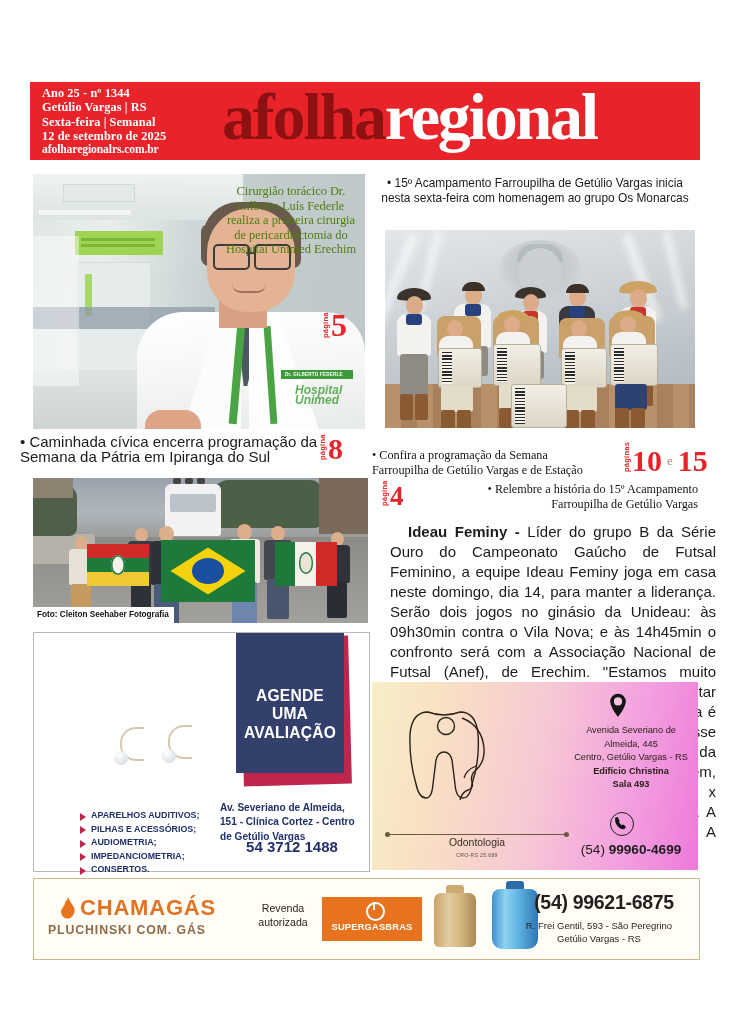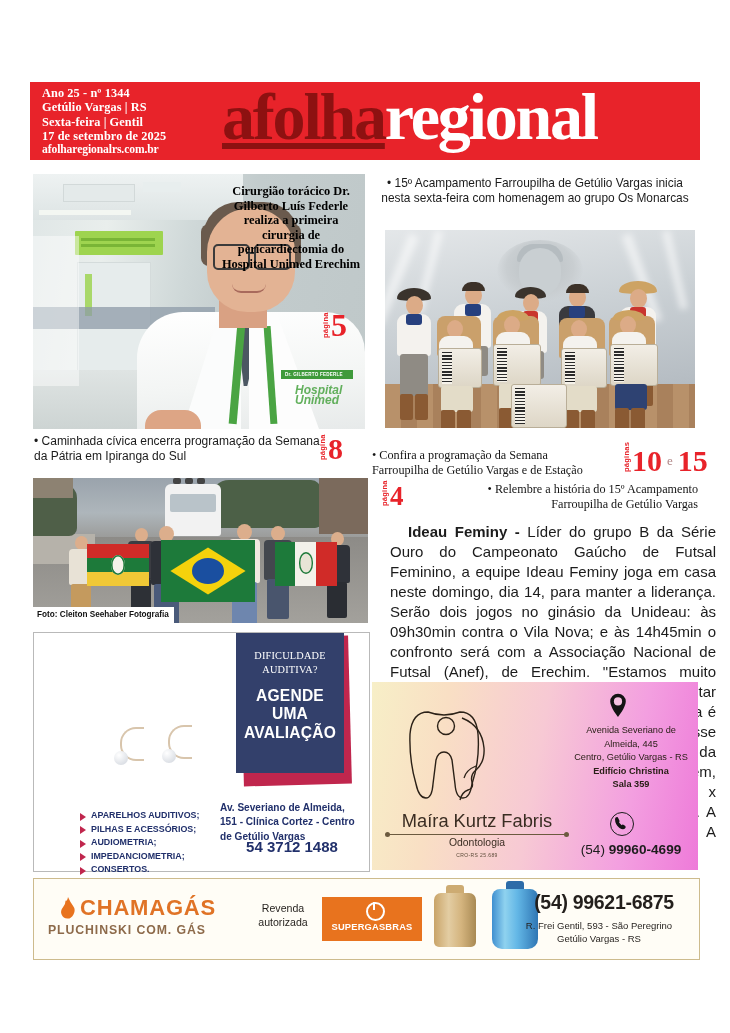--- a/index.html
+++ b/index.html
@@ -5,21 +5,21 @@
   html,body{margin:0;padding:0;background:#c8c8c8;}
   body{font-family:"Liberation Sans",sans-serif;}
   .page{position:relative;width:730px;height:1033px;background:#ffffff;overflow:hidden;}
 
   
   .masthead{position:absolute;left:30px;top:82px;width:670px;height:78px;background:#e8232a;}
   .mh-left{position:absolute;left:12px;top:4px;width:168px;color:#fff;font-family:"Liberation Serif",serif;font-weight:bold;}
   .mh-left div{font-size:12.3px;line-height:14.3px;letter-spacing:.1px;white-space:nowrap;}
   .mh-left div.site{font-size:11.6px;letter-spacing:-.1px;}
   .logo{position:absolute;left:192px;top:-4px;font-family:"Liberation Serif",serif;font-weight:bold;font-size:66px;line-height:78px;letter-spacing:-2.2px;white-space:nowrap;}
-  .logo .a{color:#8d1111;text-decoration:underline;}
+  .logo .a{color:#8d1111;}
   .logo .b{color:#ffffff;}
 
   
   .photo{position:absolute;overflow:hidden;background:#d8d8d8;}
   .hl{position:absolute;}
   .pag{position:absolute;display:flex;align-items:flex-end;}
   .pag .w{writing-mode:vertical-rl;transform:rotate(180deg);font-size:7.6px;font-weight:bold;color:#e8232a;letter-spacing:.2px;margin-bottom:2px;margin-right:1px;}
   .pag .n{font-family:"Liberation Serif",serif;font-weight:bold;color:#e8232a;line-height:.86;}
 
   
@@ -52,21 +52,21 @@
   .head{left:174px;top:34px;width:88px;height:104px;background:#e3b394;border-radius:44px 44px 40px 40px;}
   .hair{left:170px;top:28px;width:96px;height:44px;background:#6a5a4d;border-radius:48px 48px 12px 12px;}
   .hair2{left:168px;top:50px;width:16px;height:42px;background:#6a5a4d;border-radius:8px;}
   .hair3{left:252px;top:50px;width:16px;height:44px;background:#6a5a4d;border-radius:8px;}
   .glassesL{left:180px;top:70px;width:33px;height:22px;border:2.2px solid #3b3b3b;border-radius:5px;}
   .glassesR{left:221px;top:70px;width:33px;height:22px;border:2.2px solid #3b3b3b;border-radius:5px;}
   .glassbridge{left:213px;top:78px;width:8px;height:2.2px;background:#3b3b3b;}
   .mouth{left:199px;top:110px;width:34px;height:7px;border-bottom:2.5px solid #a86a5c;border-radius:0 0 18px 18px;}
   .hand{left:112px;top:236px;width:56px;height:22px;background:#dda585;border-radius:16px 16px 0 0;}
 
-  .hl1{left:188px;top:10px;width:140px;text-align:center;font-family:"Liberation Serif",serif;font-weight:bold;font-size:12.4px;line-height:14.6px;color:#000000;}
+  .hl1{left:188px;top:10px;width:140px;text-align:center;font-family:"Liberation Serif",serif;font-weight:normal;font-size:12.4px;line-height:14.6px;color:#4d7c0f;}
   #pag5{left:288px;top:138px;}
   #pag5 .n{font-size:32px;}
   #pag5 .w{height:22px;}
 
   
   .hl2{left:372px;top:176px;width:326px;text-align:center;font-size:11.9px;line-height:15.1px;color:#1b1b1b;}
   #mon-photo{left:385px;top:230px;width:310px;height:198px;background:linear-gradient(170deg,#e4e7e9 0%,#ccd2d6 40%,#b7bec4 78%,#a9b0b6 100%);}
   .spot{position:absolute;background:rgba(255,255,255,.55);}
   .s1{left:6px;top:2px;width:10px;height:96px;transform:rotate(22deg);filter:blur(3px);}
   .s2{left:40px;top:0px;width:8px;height:84px;transform:rotate(14deg);filter:blur(3px);}
@@ -96,21 +96,21 @@
   .hl3{left:372px;top:448px;width:222px;font-family:"Liberation Serif",serif;font-size:12.2px;line-height:15px;color:#141414;}
   #pag4{left:380px;top:482px;}
   #pag4 .n{font-size:27px;}
   #pag4 .w{height:24px;}
   .hl4{left:432px;top:482px;width:266px;text-align:right;font-family:"Liberation Serif",serif;font-size:12.2px;line-height:15.4px;color:#141414;}
 
   .body-txt{position:absolute;left:390px;top:522px;width:326px;font-size:15px;line-height:20px;color:#1c1c1c;text-align:justify;text-indent:18px;}
   .body-txt b{font-weight:bold;}
 
   
-  .hl5{left:34px;top:434px;width:300px;font-size:12px;line-height:15.1px;color:#1b1b1b;}
+  .hl5{left:20px;top:434px;width:300px;font-size:15px;line-height:15.1px;color:#1b1b1b;}
   #pag8{left:318px;top:436px;}
   #pag8 .n{font-size:30px;}
   #pag8 .w{height:24px;}
   #parade{left:33px;top:478px;width:335px;height:145px;background:linear-gradient(180deg,#9aa3ac 0%,#aeb6bb 24%,#9a9a98 42%,#8e8c88 100%);}
   .road{left:0;bottom:0;width:335px;height:86px;background:linear-gradient(180deg,#8d8b87,#a3a19c);}
   .sidewalk{left:0;top:56px;width:62px;height:30px;background:#b6b2aa;}
   .treesL{left:0;top:6px;width:44px;height:52px;background:#4f5f48;border-radius:0 14px 8px 0;}
   .treesR{left:178px;top:2px;width:110px;height:48px;background:#4c6047;border-radius:18px 10px 6px 6px;}
   .bld{left:286px;top:0px;width:49px;height:56px;background:#7b6a5c;}
   .bld2{left:0px;top:0px;width:40px;height:20px;background:#8d8272;}
@@ -185,22 +185,22 @@
 </style>
 </head>
 <body>
 
 <div class="page">
 
   <div class="masthead">
     <div class="mh-left">
       <div>Ano 25 - nº 1344</div>
       <div>Getúlio Vargas | RS</div>
-      <div>Sexta-feira | Gentil</div>
-      <div>17 de setembro de 2025</div>
+      <div>Sexta-feira | Semanal</div>
+      <div>12 de setembro de 2025</div>
       <div class="site">afolharegionalrs.com.br</div>
     </div>
     <div class="logo"><span class="a">afolha</span><span class="b">regional</span></div>
   </div>
 
   <div id="story1">
     <div class="photo" id="doc-photo">
       <div class="corr hall-ceiling"></div>
         <div class="corr vent"></div>
         <div class="corr vent2"></div>
@@ -406,23 +406,20 @@
         <span class="hook"></span>
         <span class="dome"></span>
       </div>
     <div class="aid" style="left:146px;top:74px;">
         <span class="hook"></span>
         <span class="dome"></span>
       </div>
 
     <div class="redbox"></div>
     <div class="navybox">
-      <div class="nb1">
-        <span>DIFICULDADE</span><br><span>AUDITIVA?</span>
-      </div>
       <div class="nb2">AGENDE UMA AVALIAÇÃO</div>
     </div>
 
     <ul class="bullets">
       <li>APARELHOS AUDITIVOS;</li>
       <li>PILHAS E ACESSÓRIOS;</li>
       <li>AUDIOMETRIA;</li>
       <li>IMPEDANCIOMETRIA;</li>
       <li>CONSERTOS.</li>
     </ul>
@@ -432,34 +429,33 @@
 
   <div id="ad-dent">
     <div class="tooth">
       <svg width="118" height="104" viewBox="0 0 118 104">
         <path d="M30 8 Q14 8 12 30 Q11 56 18 80 Q21 94 28 94 Q34 94 35 80 L38 56 Q40 48 46 48 Q52 48 54 56 L57 80 Q58 94 65 94 Q72 94 74 80 Q82 56 80 30 Q78 8 62 8 Q46 14 30 8 Z" fill="none" stroke="#2b2117" stroke-width="1.4"></path>
         <circle cx="48" cy="22" r="8.5" fill="none" stroke="#2b2117" stroke-width="1.4"></circle>
         <path d="M64 14 Q84 22 86 44 Q87 58 78 66 Q72 71 74 78 Q76 84 70 86 Q64 88 62 96" fill="none" stroke="#2b2117" stroke-width="1.4"></path>
         <path d="M78 62 Q68 66 66 74" fill="none" stroke="#2b2117" stroke-width="1.2"></path>
       </svg>
     </div>
-    <div class="dent-name">Maíra Kurtz Fabris</div>
     <div class="dent-rule"></div>
     <div class="dent-sub">Odontologia</div>
     <div class="dent-cro">CRO-RS 25.689</div>
 
     <svg class="pin" viewBox="0 0 20 26">
       <path d="M10 25 C10 25 2.2 15.4 2.2 9.6 A7.8 7.8 0 1 1 17.8 9.6 C17.8 15.4 10 25 10 25 Z" fill="#141414"></path>
       <circle cx="10" cy="9.4" r="4.1" fill="#f6c2e2"></circle>
     </svg>
     <div class="dent-addr">
       <span>Avenida Severiano de Almeida, 445</span><br>
       <span>Centro, Getúlio Vargas - RS</span><br>
       <b>Edifício Christina</b><br>
-      <b>Sala 359</b>
+      <b>Sala 493</b>
     </div>
     <div class="phicon">
       <svg width="18" height="18" viewBox="0 0 18 18" style="position:absolute;left:1px;top:1px;">
         <path d="M5 3 Q3.2 3 3 5 Q3 10.5 7.5 14 Q11 16.4 13 14.6 Q14.6 13 13 11.8 L11.4 10.8 Q10.4 10.3 9.7 11.2 Q8 10 7 8.3 Q7.9 7.6 7.4 6.6 L6.3 4.2 Q5.9 3 5 3 Z" fill="#141414"></path>
       </svg>
     </div>
     <div class="dent-tel"><span>(54) </span><b>99960-4699</b></div>
   </div>
 
   <div id="ad-gas">

